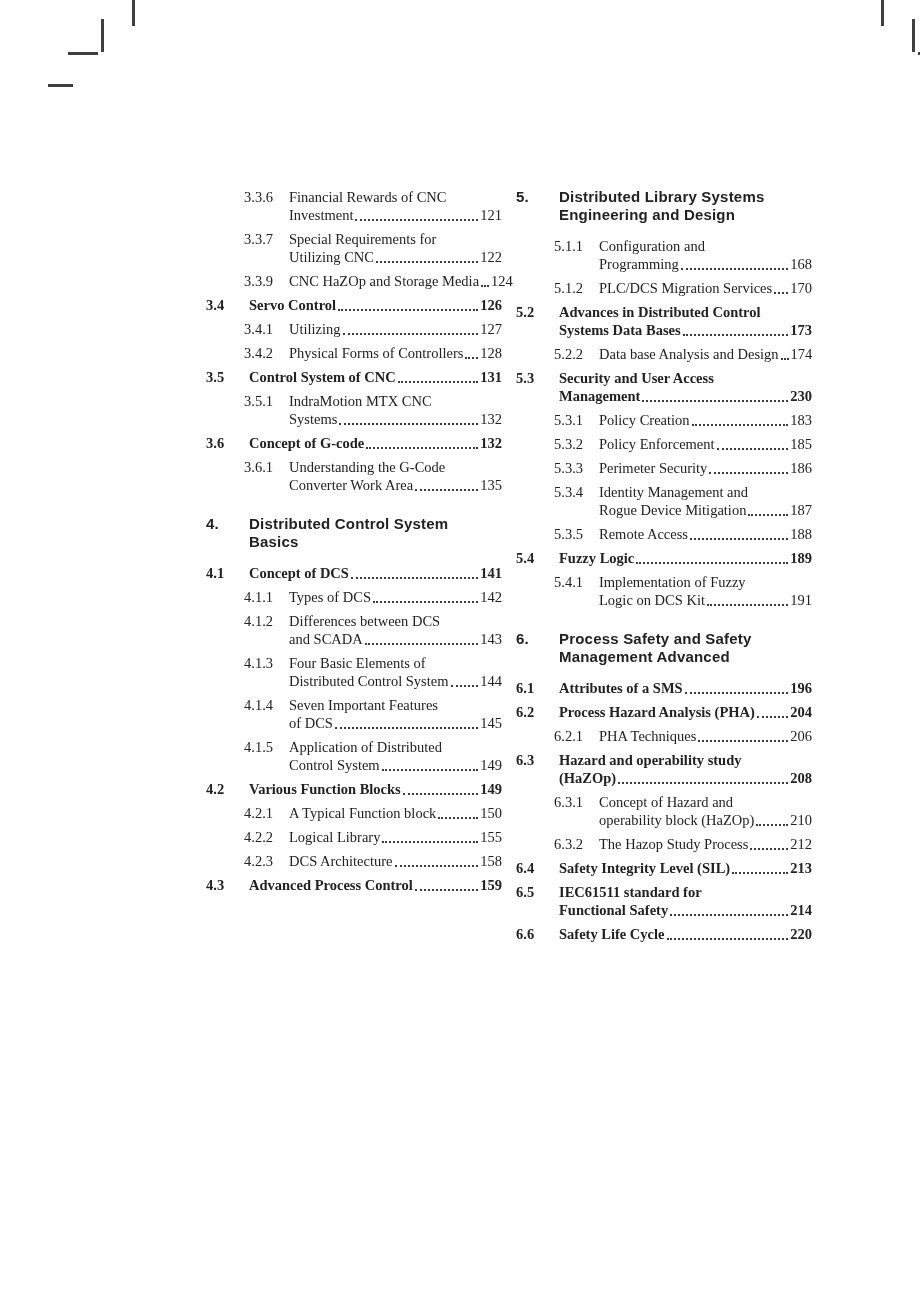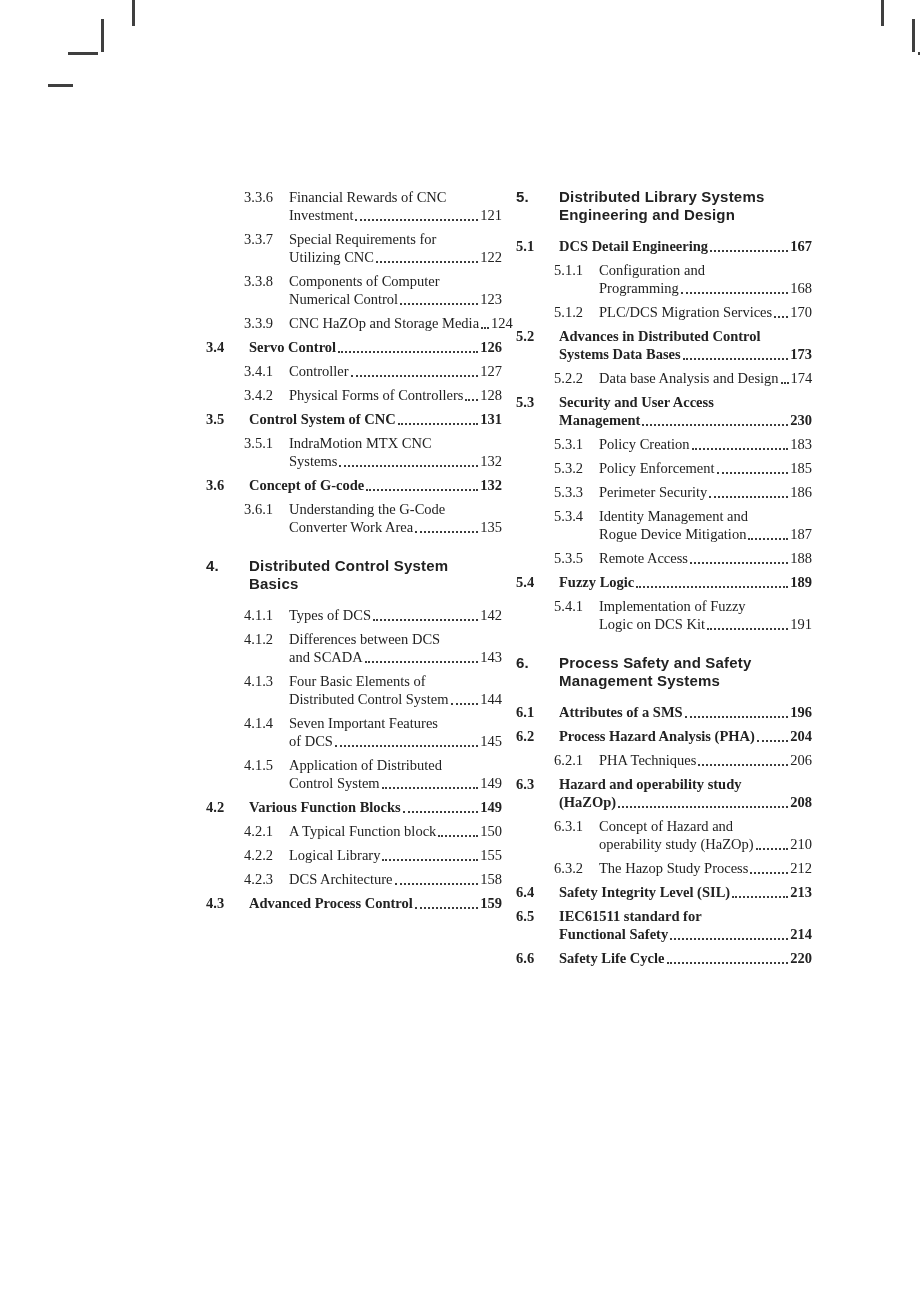--- a/index.html
+++ b/index.html
@@ -90,31 +90,20 @@
         <div class="body">
           <div class="tline">Special Requirements for</div>
           <div class="lastline">
             <span class="ltext">Utilizing CNC</span>
             <span class="dots"></span>
             <span class="pg">122</span>
           </div>
         </div>
       </div>
       <div class="entry sub">
-        <span class="num">3.3.8</span>
-        <div class="body">
-          <div class="tline">Components of Computer</div>
-          <div class="lastline">
-            <span class="ltext">Numerical Control</span>
-            <span class="dots"></span>
-            <span class="pg">123</span>
-          </div>
-        </div>
-      </div>
-      <div class="entry sub">
         <span class="num">3.3.9</span>
         <div class="body">
           <div class="lastline">
             <span class="ltext">CNC HaZOp and Storage Media</span>
             <span class="dots"></span>
             <span class="pg">124</span>
           </div>
         </div>
       </div>
       <div class="entry section">
@@ -124,21 +113,21 @@
             <span class="ltext">Servo Control</span>
             <span class="dots"></span>
             <span class="pg">126</span>
           </div>
         </div>
       </div>
       <div class="entry sub">
         <span class="num">3.4.1</span>
         <div class="body">
           <div class="lastline">
-            <span class="ltext">Controller</span>
+            <span class="ltext">Utilizing</span>
             <span class="dots"></span>
             <span class="pg">127</span>
           </div>
         </div>
       </div>
       <div class="entry sub">
         <span class="num">3.4.2</span>
         <div class="body">
           <div class="lastline">
             <span class="ltext">Physical Forms of Controllers</span>
@@ -186,20 +175,30 @@
             <span class="ltext">Converter Work Area</span>
             <span class="dots"></span>
             <span class="pg">135</span>
           </div>
         </div>
       </div>
       <div class="entry chapter">
         <span class="num">4.</span>
         <div class="body">
           <div class="tline">Distributed Control System Basics</div>
+        </div>
+      </div>
+      <div class="entry section">
+        <span class="num">4.1</span>
+        <div class="body">
+          <div class="lastline">
+            <span class="ltext">Concept of DCS</span>
+            <span class="dots"></span>
+            <span class="pg">141</span>
+          </div>
         </div>
       </div>
       <div class="entry sub">
         <span class="num">4.1.1</span>
         <div class="body">
           <div class="lastline">
             <span class="ltext">Types of DCS</span>
             <span class="dots"></span>
             <span class="pg">142</span>
           </div>
@@ -301,30 +300,20 @@
       </div>
     </div>
   <div class="toc-col col-right">
       <div class="entry chapter">
         <span class="num">5.</span>
         <div class="body">
           <div class="tline">Distributed Library Systems</div>
           <div class="tline">Engineering and Design</div>
         </div>
       </div>
-      <div class="entry section">
-        <span class="num">5.1</span>
-        <div class="body">
-          <div class="lastline">
-            <span class="ltext">DCS Detail Engineering</span>
-            <span class="dots"></span>
-            <span class="pg">167</span>
-          </div>
-        </div>
-      </div>
       <div class="entry sub">
         <span class="num">5.1.1</span>
         <div class="body">
           <div class="tline">Configuration and</div>
           <div class="lastline">
             <span class="ltext">Programming</span>
             <span class="dots"></span>
             <span class="pg">168</span>
           </div>
         </div>
@@ -440,21 +429,21 @@
             <span class="ltext">Logic on DCS Kit</span>
             <span class="dots"></span>
             <span class="pg">191</span>
           </div>
         </div>
       </div>
       <div class="entry chapter">
         <span class="num">6.</span>
         <div class="body">
           <div class="tline">Process Safety and Safety</div>
-          <div class="tline">Management Systems</div>
+          <div class="tline">Management Advanced</div>
         </div>
       </div>
       <div class="entry section">
         <span class="num">6.1</span>
         <div class="body">
           <div class="lastline">
             <span class="ltext">Attributes of a SMS</span>
             <span class="dots"></span>
             <span class="pg">196</span>
           </div>
@@ -489,21 +478,21 @@
             <span class="dots"></span>
             <span class="pg">208</span>
           </div>
         </div>
       </div>
       <div class="entry sub">
         <span class="num">6.3.1</span>
         <div class="body">
           <div class="tline">Concept of Hazard and</div>
           <div class="lastline">
-            <span class="ltext">operability study (HaZOp)</span>
+            <span class="ltext">operability block (HaZOp)</span>
             <span class="dots"></span>
             <span class="pg">210</span>
           </div>
         </div>
       </div>
       <div class="entry sub">
         <span class="num">6.3.2</span>
         <div class="body">
           <div class="lastline">
             <span class="ltext">The Hazop Study Process</span>

